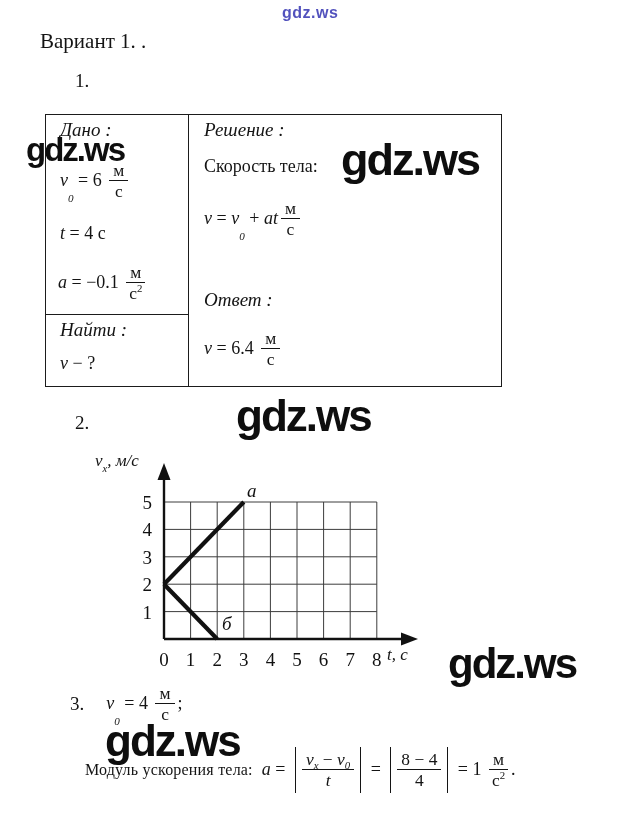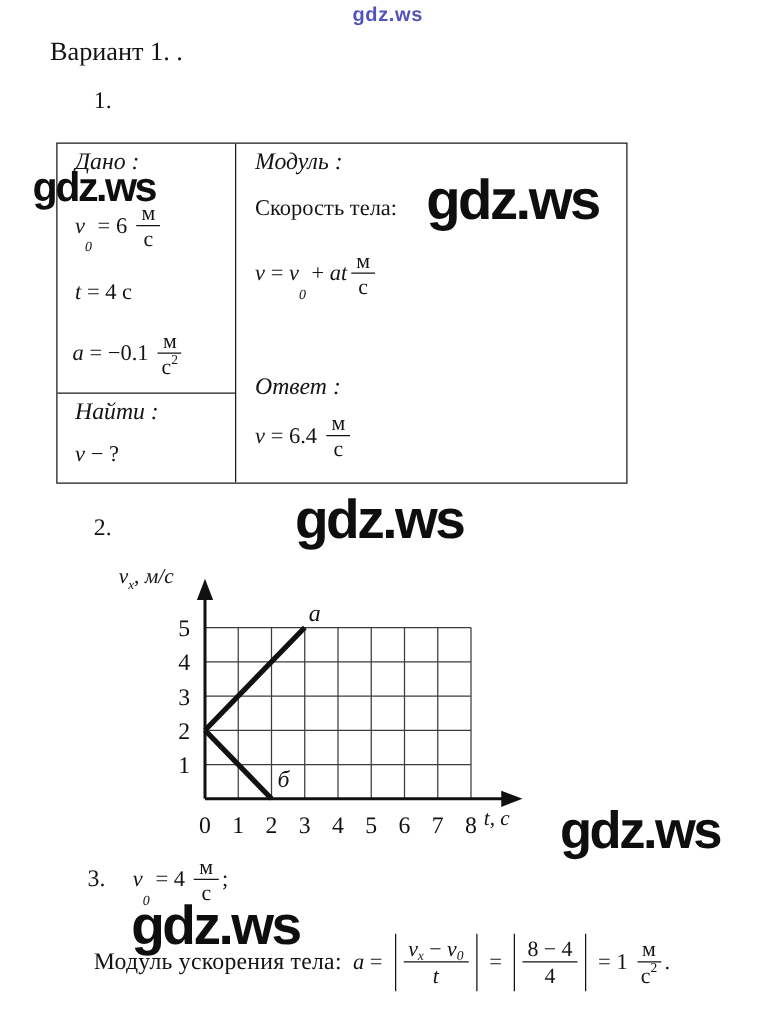--- a/index.html
+++ b/index.html
@@ -78,39 +78,39 @@
         </span>
       </div>
     <div class="divider"></div>
     <div class="abs lbl" style="left:14px;top:204px;">Найти :</div>
     <div class="abs formula" style="left:14px;top:238px;">
         <span class="tk-math">v</span>
         <span class="tk-text"> − ?</span>
       </div>
   </div>
   <div>
-    <div class="abs lbl" style="left:158px;top:4px;">Модуль :</div>
+    <div class="abs lbl" style="left:158px;top:4px;">Решение :</div>
     <div class="abs serif" style="left:158px;top:41px;font-size:18px;">Скорость тела:</div>
     <div class="abs formula" style="left:158px;top:84px;">
         <span class="tk-math">v</span>
         <span class="tk-text"> = </span>
         <span class="tk-math">v</span>
         <span class="tk-sub">0</span>
         <span class="tk-text"> + </span>
         <span class="tk-math">at</span>
         <span class="frac">
           <span class="num">
             <span class="tk-text">м</span>
           </span>
           <span class="den">
             <span class="tk-text">с</span>
           </span>
         </span>
       </div>
-    <div class="abs lbl" style="left:158px;top:184px;">Ответ :</div>
+    <div class="abs lbl" style="left:158px;top:174px;">Ответ :</div>
     <div class="abs formula" style="left:158px;top:214px;">
         <span class="tk-math">v</span>
         <span class="tk-text"> = 6.4 </span>
         <span class="frac">
           <span class="num">
             <span class="tk-text">м</span>
           </span>
           <span class="den">
             <span class="tk-text">с</span>
           </span>
@@ -189,21 +189,21 @@
           <span class="tk-text">с</span>
         </span>
       </span>
       <span class="tk-text">;</span>
     </span>
 </div>
 
 <div class="abs wm" style="left:105px;top:719px;font-size:44px;">gdz.ws</div>
 
 <div class="abs" style="left:75px;top:747px;display:flex;align-items:center;">
-  <span class="serif" style="font-size:19px;letter-spacing:0.2px;">Модуль ускорения тела:</span>
+  <span class="serif" style="font-size:16px;letter-spacing:0.2px;margin-left:10px;">Модуль ускорения тела:</span>
   <span class="formula" style="margin-left:9px;">
       <span class="tk-math">a</span>
       <span class="tk-text"> = </span>
       <span class="frac bars">
         <span class="num">
           <span class="tk-math">v</span>
           <span class="tk-sub">x</span>
           <span class="tk-text"> − </span>
           <span class="tk-math">v</span>
           <span class="tk-sub">0</span>

